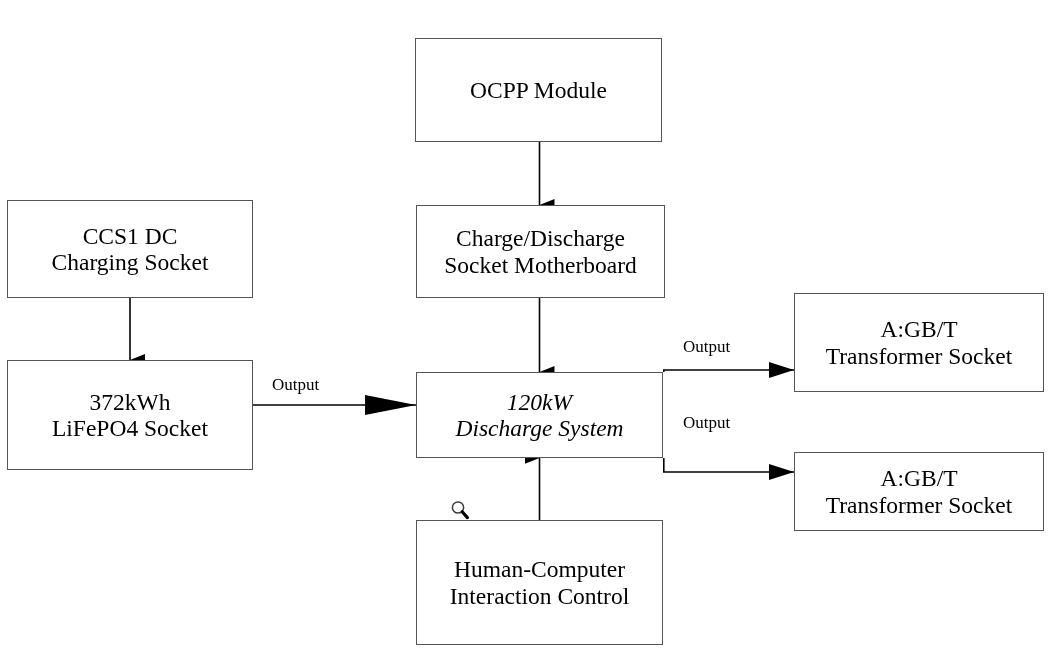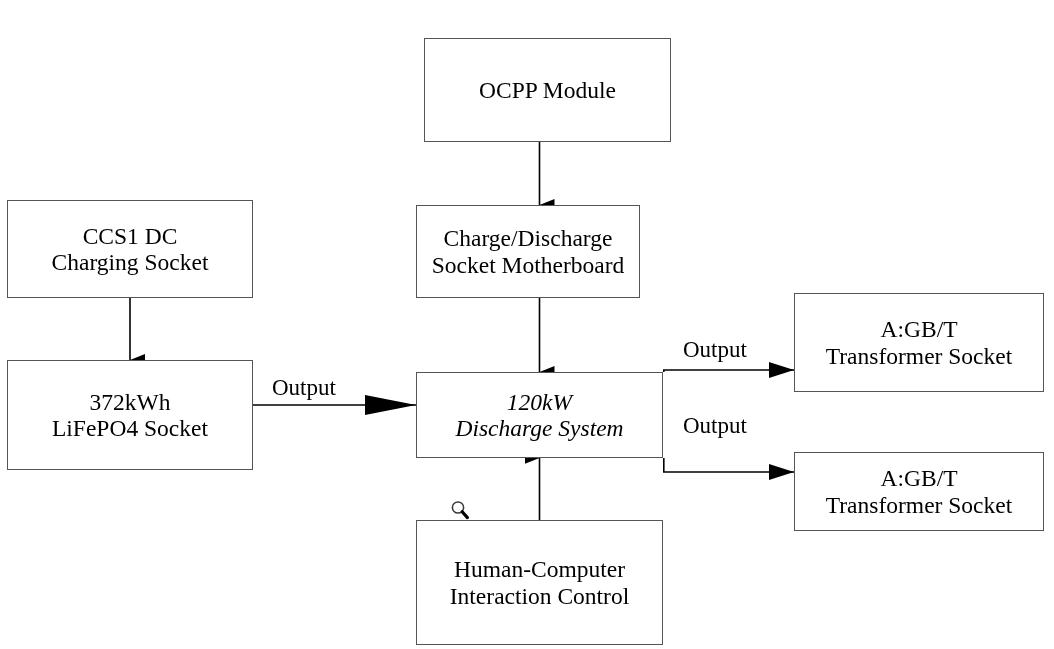--- a/index.html
+++ b/index.html
@@ -41,21 +41,21 @@
     font-size: 23.5px;
     color: #000000;
     white-space: nowrap;
   }
   .node .ln {
     display: block;
     white-space: nowrap;
   }
   .edge-label {
     position: absolute;
-    font-size: 23px;
+    font-size: 17px;
     color: #000000;
     white-space: nowrap;
     background: transparent;
     line-height: 1;
   }
   .cursor-icon {
     position: absolute;
     width: 22px;
     height: 22px;
     pointer-events: none;
@@ -92,25 +92,25 @@
 
     <line x1="663" y1="370" x2="794" y2="370" stroke="#000000" stroke-width="1.6" marker-end="url(#arrow-right-short)"></line>
     <line x1="663.8" y1="370" x2="663.8" y2="372" stroke="#000000" stroke-width="1.6"></line>
 
     <line x1="663" y1="472" x2="794" y2="472" stroke="#000000" stroke-width="1.6" marker-end="url(#arrow-right-short)"></line>
     <line x1="663.8" y1="458" x2="663.8" y2="472" stroke="#000000" stroke-width="1.6"></line>
 
     <line x1="539.5" y1="520" x2="539.5" y2="458" stroke="#000000" stroke-width="1.6" marker-end="url(#arrow-up)"></line>
   </svg>
 
-  <div class="node" style="left:424px; top:38px; width:247px; height:104px;">
+  <div class="node" style="left:415px; top:38px; width:247px; height:104px;">
     <span class="ln">OCPP Module</span>
   </div>
 
-  <div class="node" style="left:416px; top:205px; width:224px; height:93px;">
+  <div class="node" style="left:416px; top:205px; width:249px; height:93px;">
     <span class="ln">Charge/Discharge</span>
     <span class="ln">Socket Motherboard</span>
   </div>
 
   <div class="node" style="left:7px; top:200px; width:246px; height:98px;">
     <span class="ln">CCS1 DC</span>
     <span class="ln">Charging Socket</span>
   </div>
 
   <div class="node" style="left:7px; top:360px; width:246px; height:110px;">

